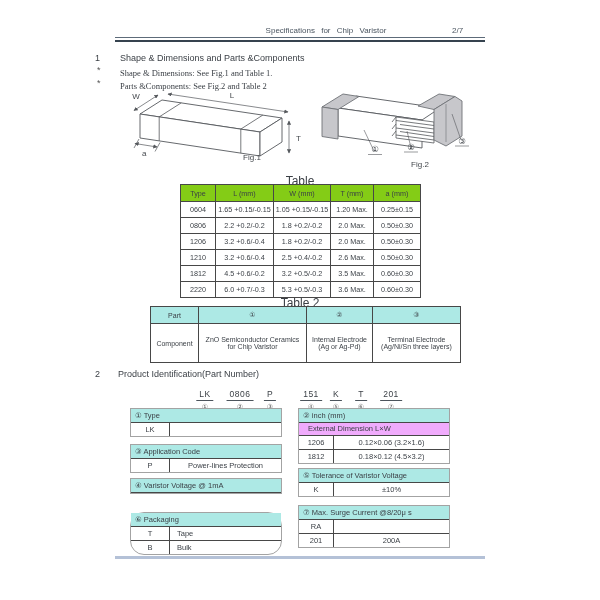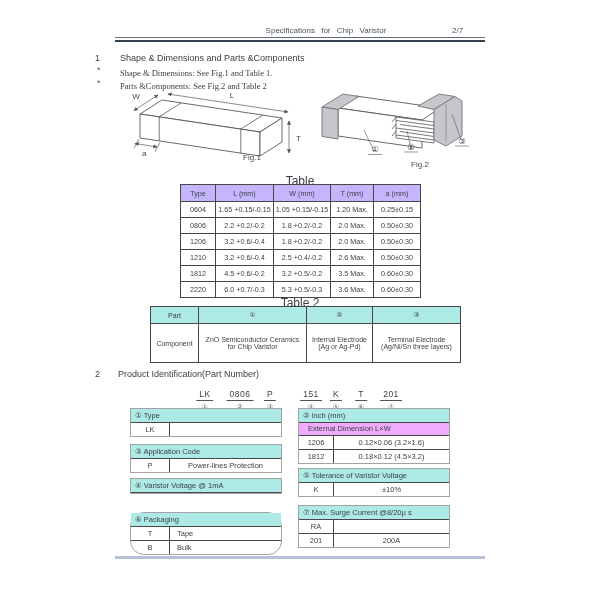--- a/index.html
+++ b/index.html
@@ -17,21 +17,21 @@
   .bullet-marker{font-size:9px;color:#555;}
   .bullet-text{font-size:8.5px;font-family:Liberation Serif, serif;}
   
   .fig-cap{font-size:8px;text-align:center;color:#44484d;}
   .tbl-cap{font-size:12px;text-align:center;color:#3a3f45;}
   
   table{border-collapse:collapse;}
   .t1{left:180px;top:184px;}
   .t1 th,.t1 td{border:1px solid #474747;font-size:7.2px;font-weight:normal;
       text-align:center;white-space:nowrap;padding:0 1px;}
-  .t1 th{background:#c4b5fd;height:16px;}
+  .t1 th{background:#84cc16;height:16px;}
   .t1 td{height:15px;background:#fff;}
   
   .t2{left:150px;top:306px;}
   .t2 th,.t2 td{border:1px solid #474747;font-size:7px;font-weight:normal;text-align:center;padding:1px 2px;}
   .t2 th{background:#ADE9E5;height:14px;}
   .t2 td{height:36px;background:#fff;}
   
   .pn-item{top:383px;text-align:center;transform:translateX(-50%);}
   .pn-code{display:inline-block;font-size:8.5px;letter-spacing:0.5px;
            border-bottom:1px solid #4c545c;padding:0 3px 1px 3px;}

